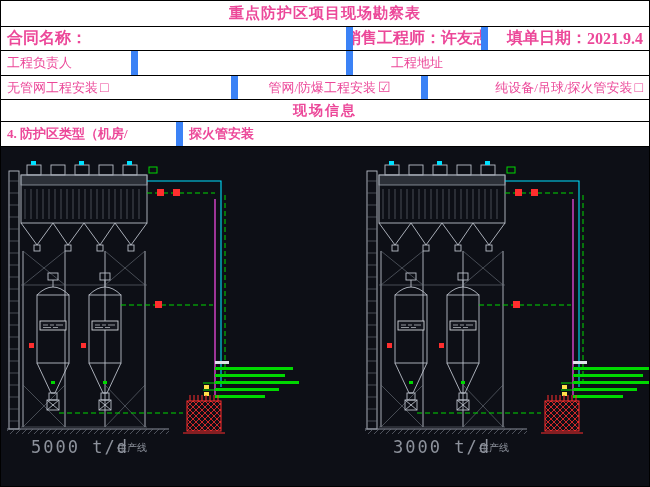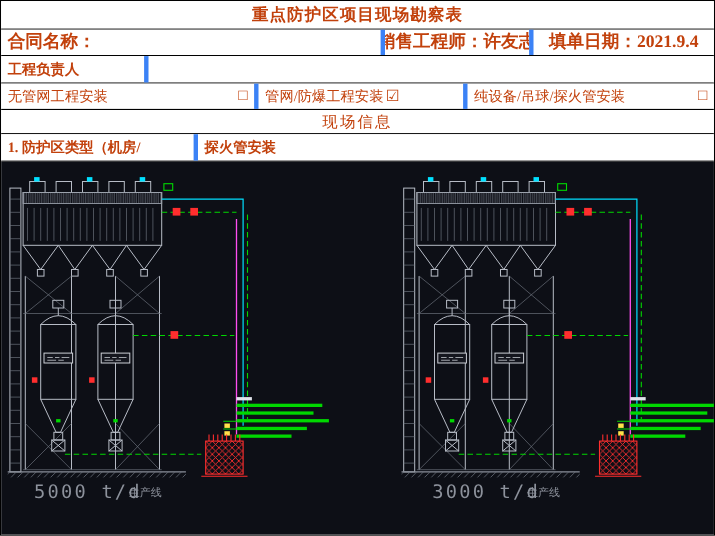--- a/index.html
+++ b/index.html
@@ -1,36 +1,36 @@
 <!DOCTYPE html>
 <html><head>
 <meta charset="utf-8">
 <style>
   *{margin:0;padding:0;box-sizing:border-box}
   body{width:650px;height:487px;background:#777;font-family:"Liberation Serif","DejaVu Serif",serif}
-  .sheet{width:650px;height:487px;background:#fff;border:1px solid #000;color:#c2410c;overflow:hidden}
+  .sheet{width:650px;height:487px;background:#fff;border:1px solid #000;color:#ec4899;overflow:hidden}
   .row{display:flex;align-items:center;border-bottom:1px solid #000;background:#fff}
   .title-row{height:26px;justify-content:center;font-size:15px;font-weight:bold;letter-spacing:1px}
   .r2{height:24px;font-size:16px;font-weight:bold}
-  .r3{height:25px;font-size:13px;font-weight:bold}
+  .r3{height:25px;font-size:13px;font-weight:normal}
   .r4{height:24px;font-size:13px}
-  .r5{height:22px;justify-content:center;font-size:14px;font-weight:normal;letter-spacing:2px}
+  .r5{height:22px;justify-content:center;font-size:14px;font-weight:bold;letter-spacing:2px}
   .r6{height:25px;font-size:13px;font-weight:bold}
   .cell{height:100%;display:flex;align-items:center;padding:0 6px;overflow:hidden;white-space:nowrap}
-  .cell + .cell{border-left:4px solid #3b82f6}
+  .cell + .cell{border-left:7px solid #3b82f6}
   .w-contract{width:345px}
   .w-sales{width:135px;justify-content:center}
-  .w-date{flex:1;justify-content:center}
+  .w-date{flex:1;justify-content:flex-end}
   .w-leader{width:130px}
   .w-leaderval{width:215px}
   .w-addr{width:135px;justify-content:center}
   .w-addrval{flex:1;justify-content:center}
-  .w-k1{width:230px;justify-content:space-between}
-  .w-k2{width:190px;}
-  .w-k3{flex:1;justify-content:space-between}
+  .w-k1{width:230px;justify-content:flex-start}
+  .w-k2{width:190px;justify-content:center}
+  .w-k3{flex:1;justify-content:flex-end}
   .w-z1{width:175px}
   .w-z2{flex:1}
   .cb{margin-left:2px;font-size:14px}
   .cad{width:650px;height:426px;background:#0d0f16;overflow:hidden}
   svg{display:block}
   
   .s-gray{stroke:#b9bec8;fill:none;stroke-width:.9}
   .s-dim{stroke:#6f7580;fill:none;stroke-width:.6}
   .s-cyan{stroke:#00e0ff;fill:none;stroke-width:1.1}
   .s-green{stroke:#00d800;fill:none;stroke-width:1}
@@ -63,41 +63,42 @@
     </div>
     <div class="cell w-date">
       <span>填单日期：</span>
         <span>2021.9.4</span>
     </div>
   </div>
 
   <div class="row r3">
     <div class="cell w-leader">工程负责人</div>
     <div class="cell w-leaderval"></div>
+    <div class="cell w-addr">工程地址</div>
   </div>
 
   <div class="row r4">
     <div class="cell w-k1">
       <span>无管网工程安装</span>
         <span class="cb">□</span>
     </div>
     <div class="cell w-k2">
       <span>管网/防爆工程安装</span>
         <span class="cb">☑</span>
     </div>
     <div class="cell w-k3">
       <span>纯设备/吊球/探火管安装</span>
         <span class="cb">□</span>
     </div>
   </div>
 
   <div class="row r5">现场信息</div>
 
   <div class="row r6">
-    <div class="cell w-z1">1. 防护区类型（机房/</div>
+    <div class="cell w-z1">4. 防护区类型（机房/</div>
     <div class="cell w-z2">
         <span>探火管安装</span>
     </div>
   </div>
 
   <div class="cad">
     <svg width="650" height="339" viewBox="0 0 650 339">
       <defs>
         <pattern id="pvt" width="4" height="10" patternUnits="userSpaceOnUse">
           <path d="M1 0V10M3 0V10" stroke="#767c88" stroke-width="0.6"></path>

